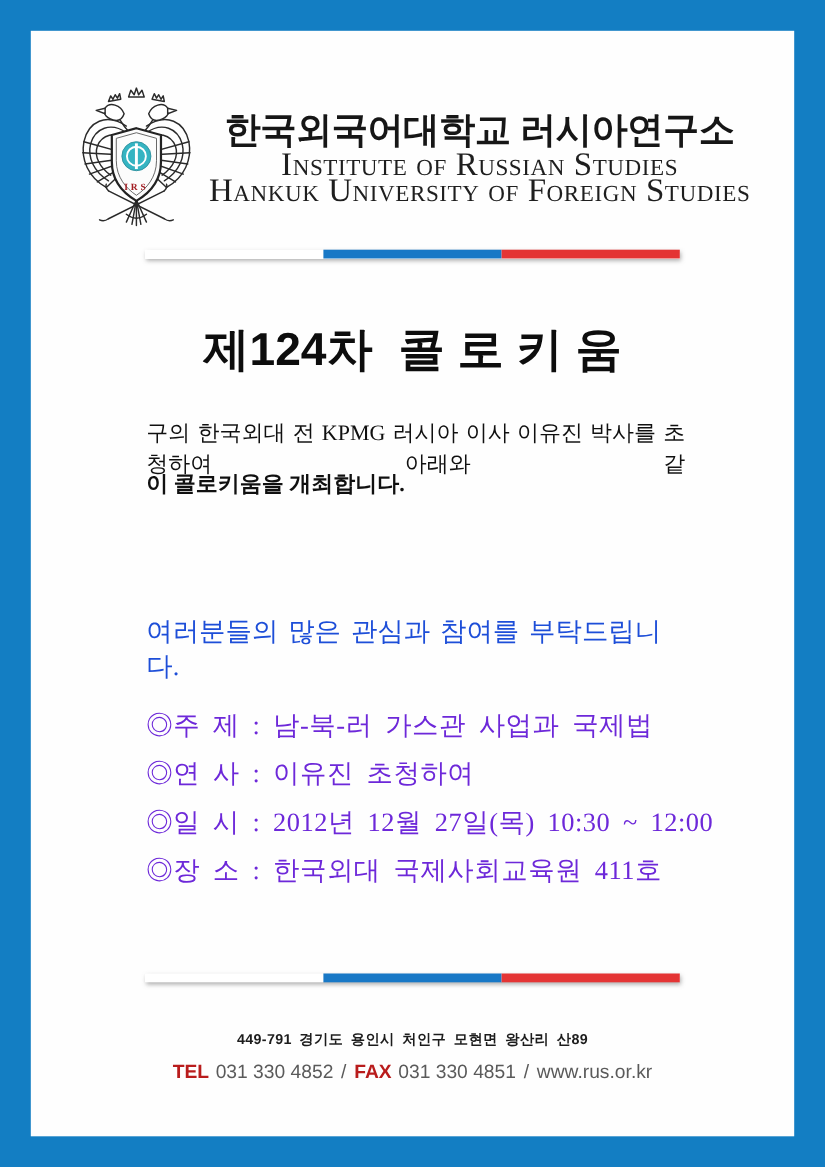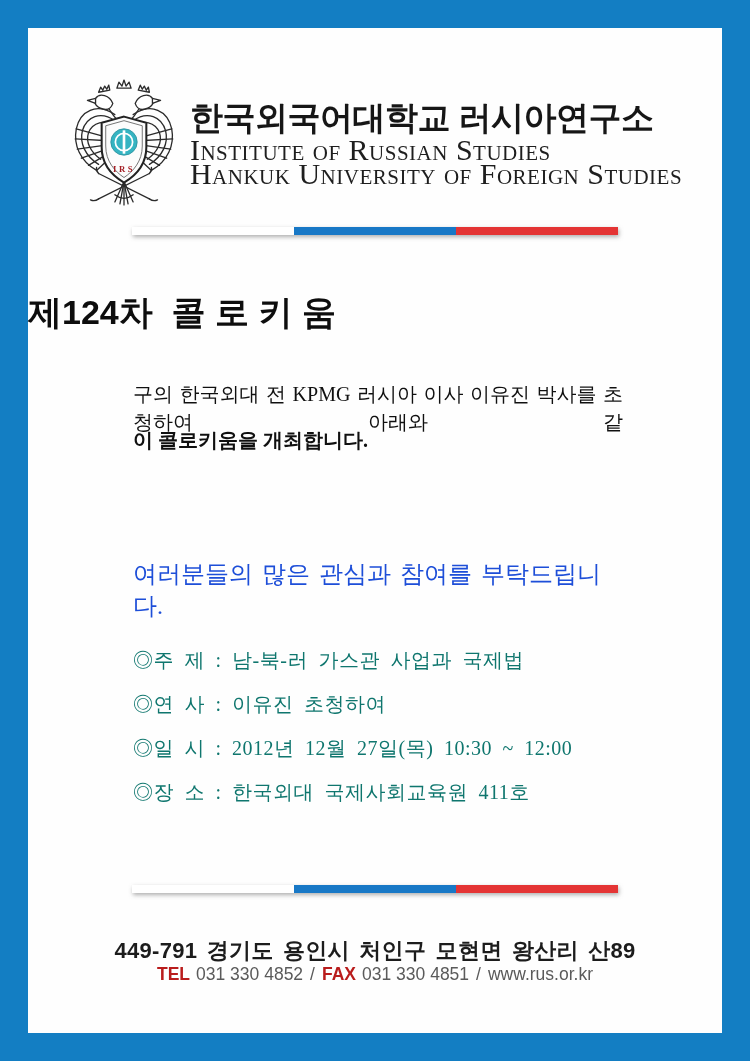--- a/index.html
+++ b/index.html
@@ -15,21 +15,21 @@
     position:relative;
     width:694px;height:1005px;
     background:#fefefe;
   }
   
   .masthead{
     position:absolute;left:0;top:48px;width:100%;
     display:flex;justify-content:center;align-items:center;gap:10px;
   }
   .emblem{width:112px;height:132px;flex:0 0 auto;}
-  .org-names{display:flex;flex-direction:column;}
+  .org-names{display:flex;flex-direction:column;align-items:center;}
   .org-ko{
     font-size:33px;font-weight:800;color:#161616;
     letter-spacing:-0.5px;line-height:40px;white-space:nowrap;
     font-family:"Liberation Sans",sans-serif;
   }
   .org-en{
     font-family:"Liberation Serif",serif;
     font-variant:small-caps;
     font-size:30px;color:#1e1e1e;line-height:24px;white-space:nowrap;
     letter-spacing:0.5px;
@@ -41,22 +41,22 @@
     box-shadow:1px 2px 4px rgba(110,110,110,0.55);
   }
   .divider .seg-white{flex:1;background:#ffffff;}
   .divider .seg-blue{flex:1;background:#1878C6;}
   .divider .seg-red{flex:1;background:#E43434;}
   .divider-top{top:199px;}
   .divider-bottom{top:857px;}
   
   .doc-title{
     position:absolute;left:0;top:262px;width:100%;
-    text-align:left;
-    font-size:34px;font-weight:800;color:#0d0d0d;
+    text-align:center;
+    font-size:42px;font-weight:800;color:#0d0d0d;
     white-space:pre;
     font-family:"Liberation Sans",sans-serif;
   }
   
   .body-para{
     position:absolute;left:105px;top:352px;width:490px;
     font-family:"Liberation Serif",serif;
     font-size:20px;color:#101010;
   }
   .para-line{
@@ -70,29 +70,29 @@
     font-family:"Liberation Serif",serif;
     font-size:24px;color:#1d4ed8;word-spacing:3px;
   }
   
   .details{
     position:absolute;left:105px;top:618px;width:510px;
   }
   .detail-row{
     height:44px;line-height:28px;
     font-family:"Liberation Serif",serif;
-    font-size:20px;color:#0f766e;
+    font-size:24px;color:#6d28d9;
     letter-spacing:0.5px;word-spacing:5px;
     white-space:pre;
   }
   
   .footer-address{
     position:absolute;left:0;top:908px;width:100%;
     text-align:center;
-    font-size:22px;font-weight:700;color:#1c1c1c;
+    font-size:13px;font-weight:700;color:#1c1c1c;
     letter-spacing:0.3px;word-spacing:3px;
   }
   .footer-contact{
     position:absolute;left:0;top:936px;width:100%;
     text-align:center;
     font-size:17.5px;color:#5a5a5a;
   }
   .footer-contact .lbl{font-weight:700;color:#b91c1c;margin:0 3px;}
   .footer-contact .val{margin:0 3px;}
   .footer-contact .sep{margin:0 4px;}

